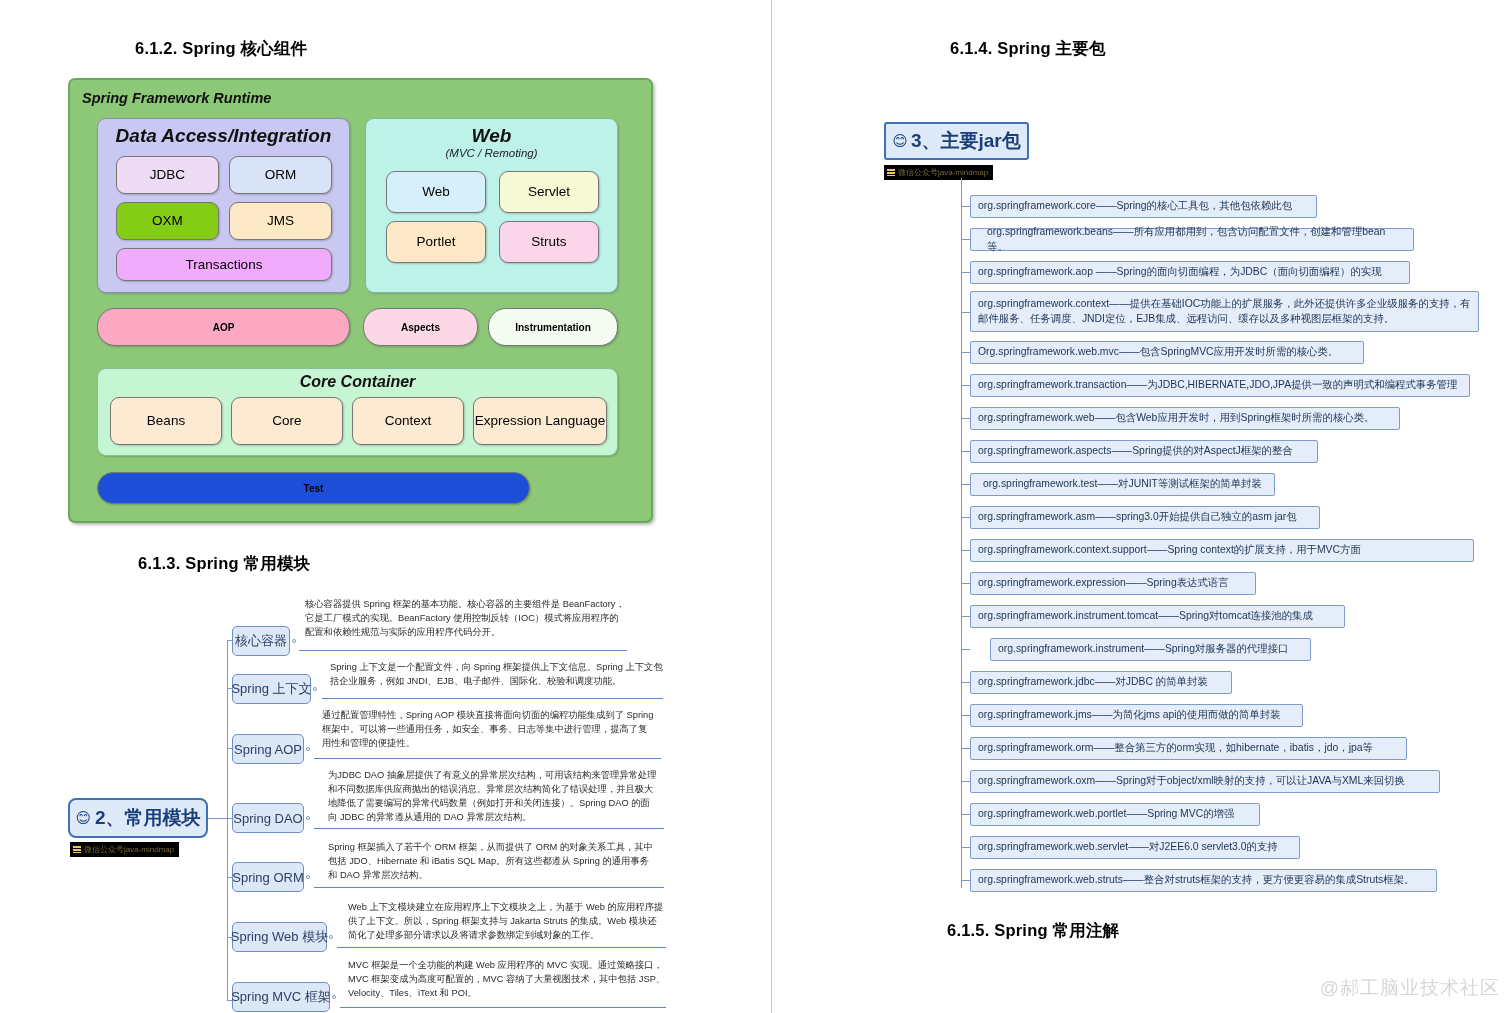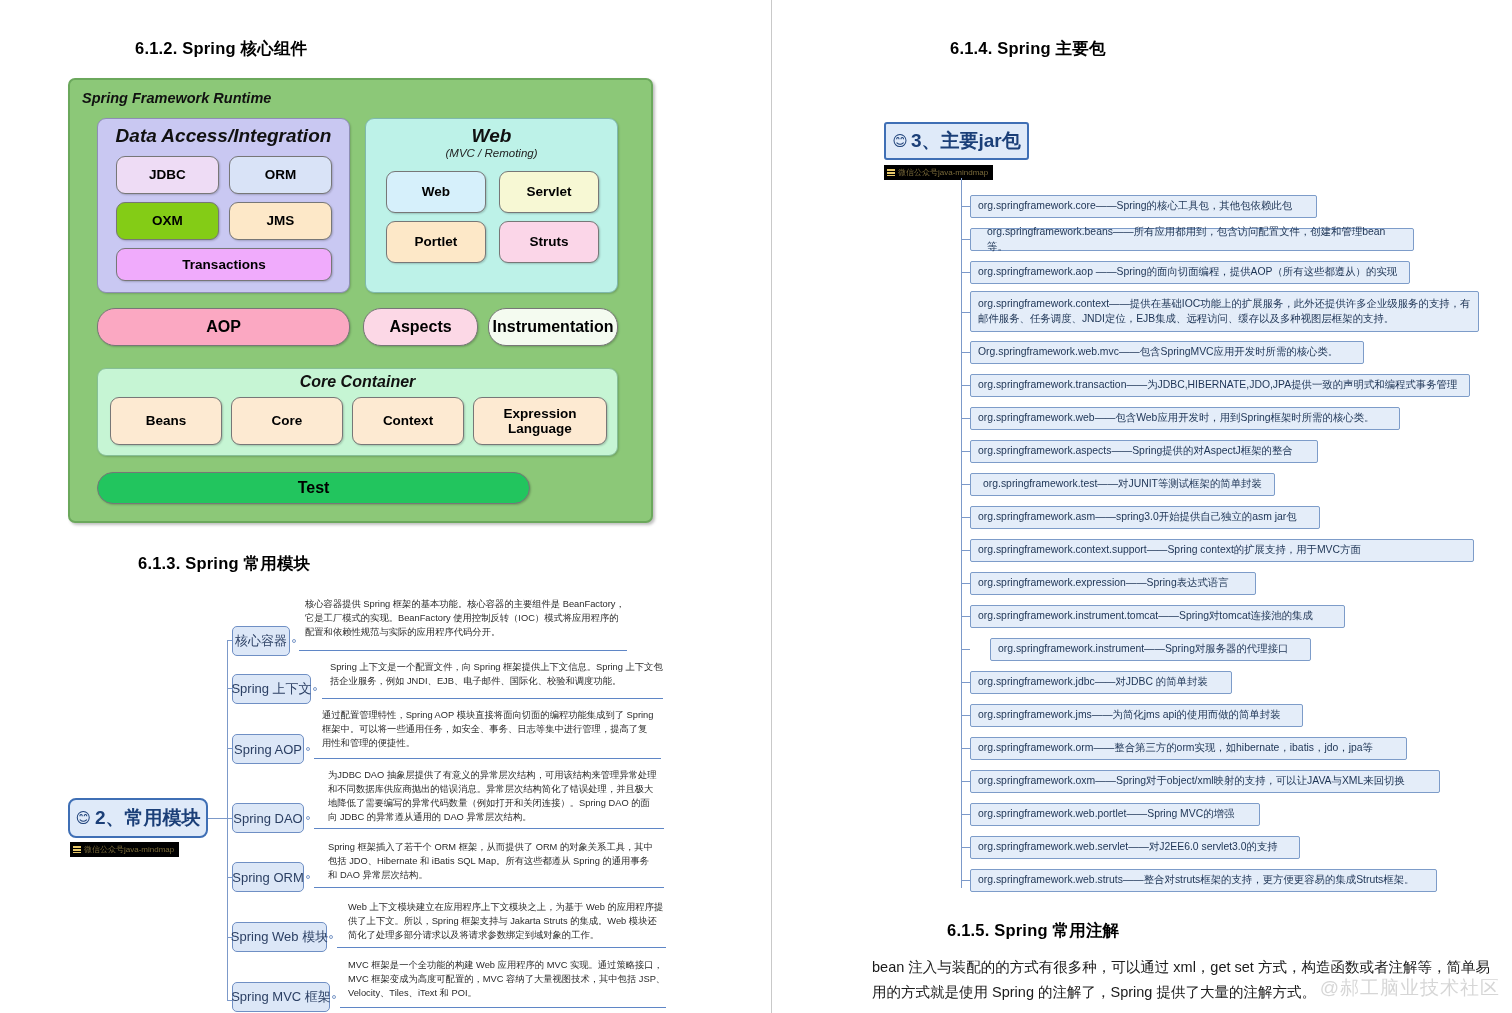--- a/index.html
+++ b/index.html
@@ -83,32 +83,32 @@
     left: 295px; top: 38px; width: 253px; height: 175px;
     background: #bdf2e8;
     border-color: #7fb9ae;
   }
   .cell {
     position: absolute;
     display: flex; align-items: center; justify-content: center;
     text-align: center;
     border: 1.5px solid #777;
     border-radius: 9px;
-    font-weight: bold;
+    font-weight: normal;
     font-size: 13.5px;
     color: #000;
     box-shadow: 1px 1px 2px rgba(0,0,0,.2);
     line-height: 1.12;
   }
   .band {
     position: absolute;
     display: flex; align-items: center; justify-content: center;
     border: 1.5px solid #777;
     border-radius: 18px;
-    font-weight: bold; font-size: 16px;
+    font-weight: bold; font-size: 10px;
     box-shadow: 1px 1px 2px rgba(0,0,0,.2);
   }
   .core-container {
     position: absolute;
     left: 27px; top: 288px; width: 521px; height: 88px;
     background: #c6f5d4;
     border: 1.5px solid #86bf97;
     border-radius: 9px;
     box-shadow: 1px 1px 2px rgba(0,0,0,.18);
   }
@@ -262,21 +262,21 @@
     <div class="band" style="left:418px; top:228px; width:130px; height:38px; background:#f4fbf0;">Instrumentation</div>
 
     <div class="core-container">
       <div class="core-title">Core Container</div>
       <div class="cell" style="left:12px; top:28px; width:112px; height:48px; background:#fdead2;">Beans</div>
       <div class="cell" style="left:133px; top:28px; width:112px; height:48px; background:#fdead2;">Core</div>
       <div class="cell" style="left:254px; top:28px; width:112px; height:48px; background:#fdead2;">Context</div>
       <div class="cell" style="left:375px; top:28px; width:134px; height:48px; background:#fdead2;">Expression Language</div>
     </div>
 
-    <div class="band" style="left:27px; top:392px; width:433px; height:32px; background:#22c55e;">Test</div>
+    <div class="band" style="left:27px; top:392px; width:433px; height:32px; background:#1d4ed8;">Test</div>
   </div>
 
   <div class="heading" style="left:138px; top:553px; position:absolute;">6.1.3. Spring 常用模块</div>
 
   <div>
 
     <div class="mm-root" style="left:68px; top:798px; width:140px; height:40px;">
       <span style="font-size:15px;">😊</span>
       <span>2、常用模块</span>
     </div>
@@ -350,21 +350,21 @@
   <div class="jar-spine" style="left:189px; top:178px; height:710px;"></div>
 
   <div>
     <div class="jar-stub" style="left:189px; top:206px;"></div>
     <div class="jar-item" style="left:198px; top:195px; width:347px; height:23px;">org.springframework.core——Spring的核心工具包，其他包依赖此包</div>
 
     <div class="jar-stub" style="left:189px; top:239px;"></div>
     <div class="jar-item" style="left:198px; top:228px; width:444px; height:23px;padding-left:16px;">org.springframework.beans——所有应用都用到，包含访问配置文件，创建和管理bean等。</div>
 
     <div class="jar-stub" style="left:189px; top:272px;"></div>
-    <div class="jar-item" style="left:198px; top:261px; width:440px; height:23px;">org.springframework.aop ——Spring的面向切面编程，提供AOP（所有这些都遵从）的实现</div>
+    <div class="jar-item" style="left:198px; top:261px; width:440px; height:23px;">org.springframework.aop ——Spring的面向切面编程，为JDBC（面向切面编程）的实现</div>
 
     <div class="jar-stub" style="left:189px; top:312px;"></div>
     <div class="jar-item" style="left:198px; top:291px; width:509px; height:41px;">org.springframework.context——提供在基础IOC功能上的扩展服务，此外还提供许多企业级服务的支持，有邮件服务、任务调度、JNDI定位，EJB集成、远程访问、缓存以及多种视图层框架的支持。</div>
 
     <div class="jar-stub" style="left:189px; top:352px;"></div>
     <div class="jar-item" style="left:198px; top:341px; width:394px; height:23px;">Org.springframework.web.mvc——包含SpringMVC应用开发时所需的核心类。</div>
 
     <div class="jar-stub" style="left:189px; top:385px;"></div>
     <div class="jar-item" style="left:198px; top:374px; width:500px; height:23px;">org.springframework.transaction——为JDBC,HIBERNATE,JDO,JPA提供一致的声明式和编程式事务管理</div>
 
@@ -409,16 +409,15 @@
 
     <div class="jar-stub" style="left:189px; top:847px;"></div>
     <div class="jar-item" style="left:198px; top:836px; width:330px; height:23px;">org.springframework.web.servlet——对J2EE6.0 servlet3.0的支持</div>
 
     <div class="jar-stub" style="left:189px; top:880px;"></div>
     <div class="jar-item" style="left:198px; top:869px; width:467px; height:23px;">org.springframework.web.struts——整合对struts框架的支持，更方便更容易的集成Struts框架。</div>
   </div>
 
   <div class="heading" style="left:175px; top:920px; position:absolute;">6.1.5. Spring 常用注解</div>
 
-  <div class="body-text" style="left:100px; top:955px; width:630px;">bean 注入与装配的的方式有很多种，可以通过 xml，get set 方式，构造函数或者注解等，简单易用的方式就是使用 Spring 的注解了，Spring 提供了大量的注解方式。</div>
 </div>
 
 <div class="watermark">@郝工脑业技术社区</div>
 
 </body></html>

